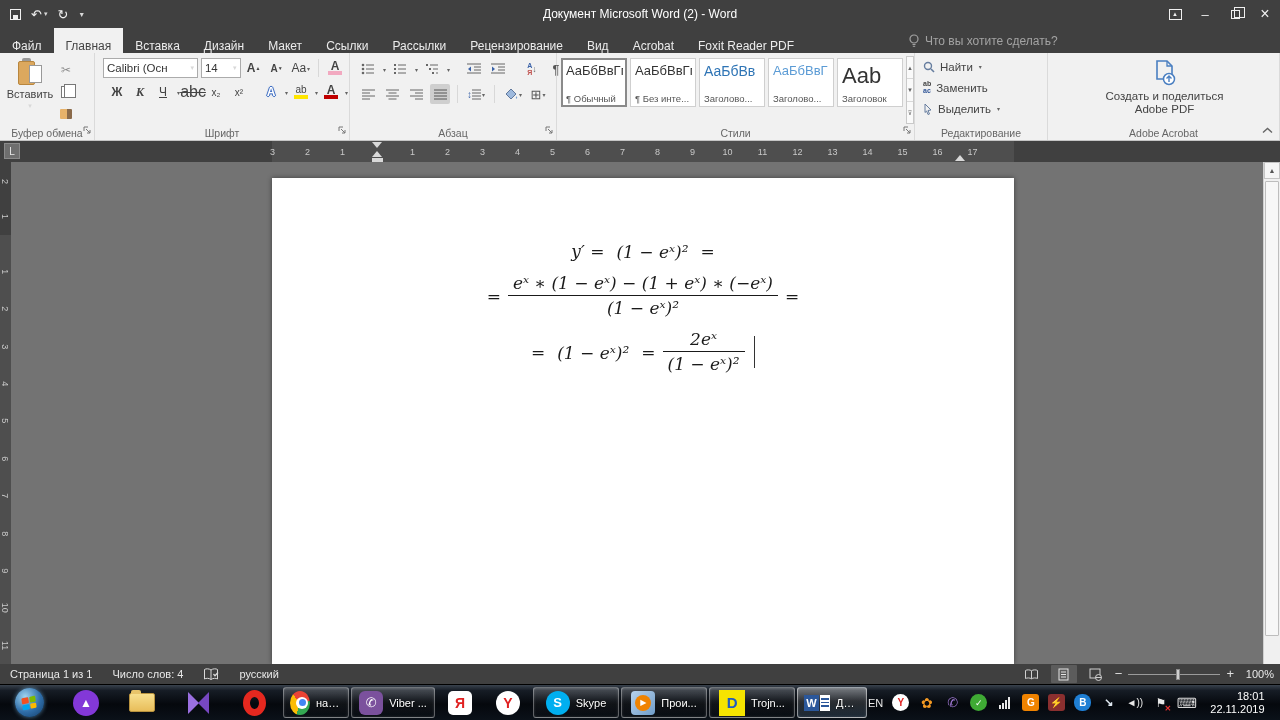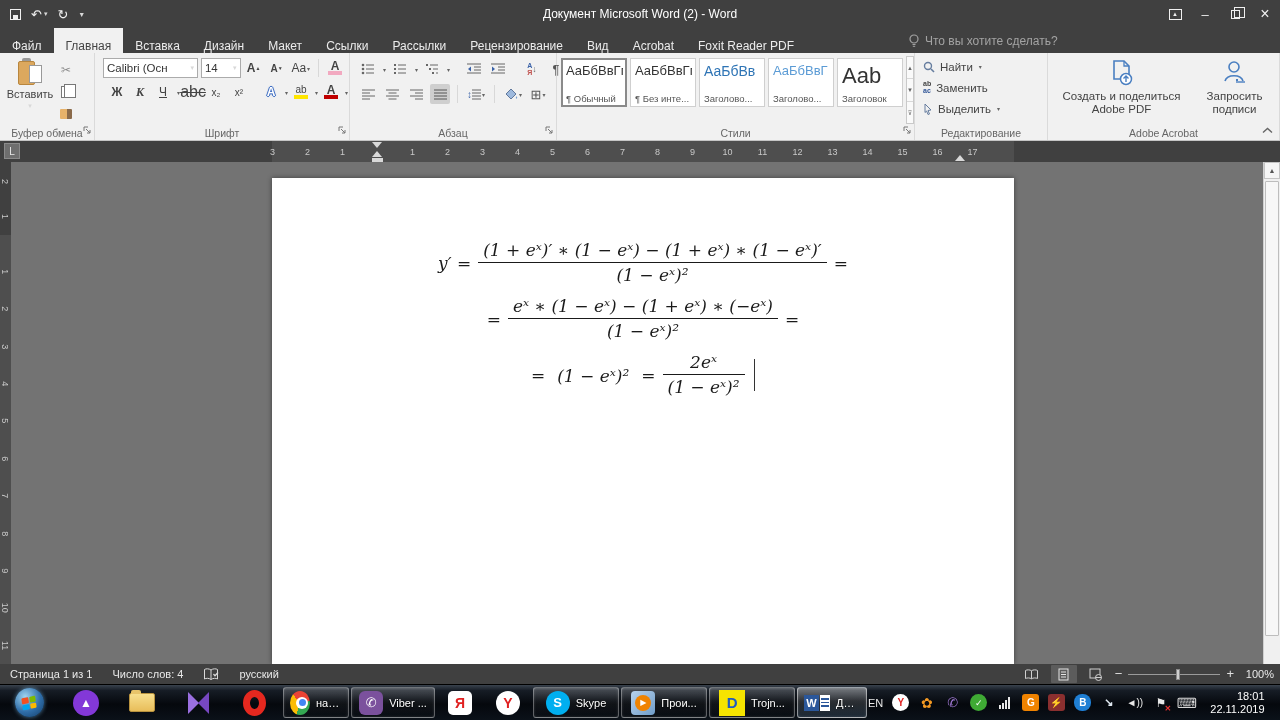--- a/index.html
+++ b/index.html
@@ -522,29 +522,20 @@
   <div class="g g-acro">
     <div class="bigbtn" style="width:134px">
       <svg class="ic" width="24" height="26">
           <path d="M4 1 h10 l5 5 v13 h-15 z" fill="none" stroke="#4a7fc1" stroke-width="1.6"></path>
           <path d="M14 1 v5 h5" fill="none" stroke="#4a7fc1" stroke-width="1.3"></path>
           <circle cx="16" cy="19" r="5.5" fill="#fff" stroke="#4a7fc1" stroke-width="1.5"></circle>
           <path d="M16 22 v-6 M13.5 18.5 L16 16 l2.5 2.5" fill="none" stroke="#4a7fc1" stroke-width="1.4"></path>
         </svg>
       <span>Создать и поделиться Adobe PDF</span>
     </div>
-    <div class="bigbtn" style="width:80px">
-      <svg class="ic" width="26" height="26">
-          <circle cx="12" cy="7" r="5" fill="none" stroke="#4a7fc1" stroke-width="1.6"></circle>
-          <path d="M3 21 c2-7 16-7 18 0" fill="none" stroke="#4a7fc1" stroke-width="1.6"></path>
-          <path d="M14 22 h9" stroke="#4a7fc1" stroke-width="1.4"></path>
-          <path d="M14 19 l2 2 m0 -2 l-2 2" stroke="#4a7fc1"></path>
-        </svg>
-      <span>Запросить подписи</span>
-    </div>
     <span class="gl">Adobe Acrobat</span>
     <span class="collapse"><svg width="11" height="7">
           <path d="M1 5.5 L5.5 1.5 L10 5.5" fill="none" stroke="#666" stroke-width="1.4"></path>
         </svg></span>
   </div>
 </div>
 
 <div class="rulerrow">
   <span class="tabsel">L</span>
   <div class="pagezone">
@@ -600,21 +591,20 @@
         <span class="vcell">10</span>
         <span class="vcell">11</span>
       </div>
   </div>
 
   <div class="page">
     <div class="formula">
       <div class="eqline">
         <span>y′ =</span>
         <span class="frac">
-            <span class="num">(1 + eˣ)′ ∗ (1 − eˣ) − (1 + eˣ) ∗ (1 − eˣ)′</span>
             <span class="den">(1 − eˣ)²</span>
           </span>
         <span>=</span>
       </div>
       <div class="eqline">
         <span>=</span>
         <span class="frac">
             <span class="num">eˣ ∗ (1 − eˣ) − (1 + eˣ) ∗ (−eˣ)</span>
             <span class="den">(1 − eˣ)²</span>
           </span>

